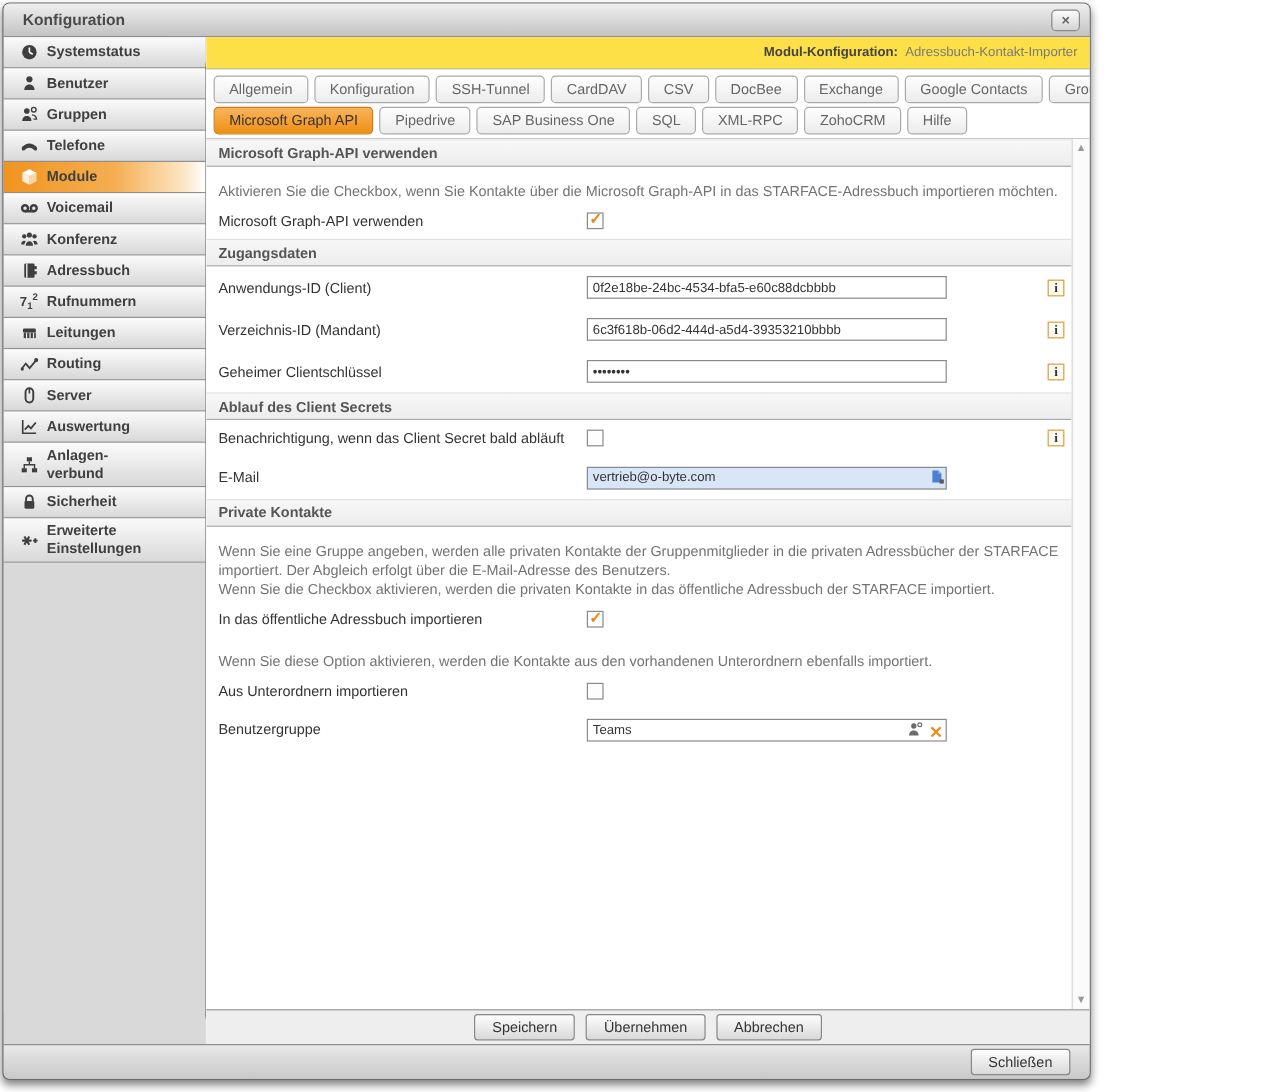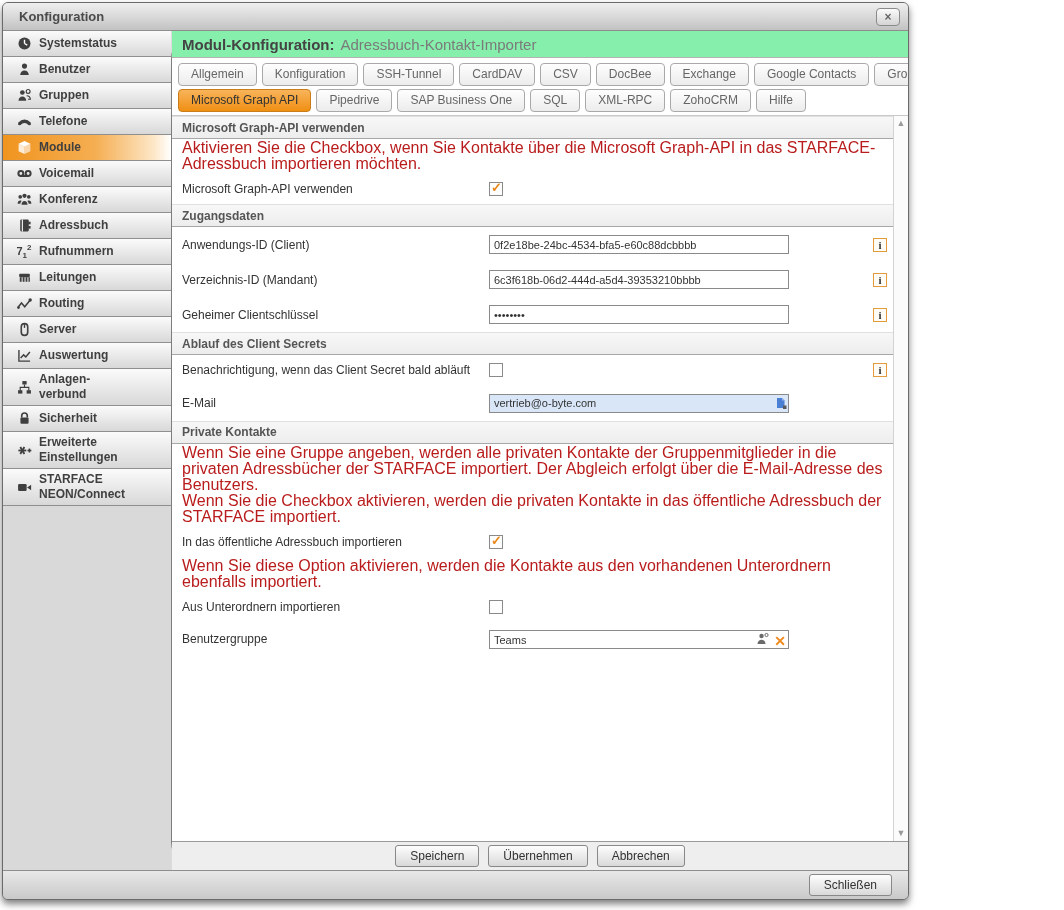--- a/index.html
+++ b/index.html
@@ -34,21 +34,21 @@
   .side-icon { width:30px; flex:0 0 30px; display:flex; justify-content:center; align-items:center; color:#3f3f3f; }
   .side-item.active .side-icon { color:#fff; }
   .side-label { font-size:12px; font-weight:bold; color:#3f3f3f; white-space:pre-line; line-height:1.25; }
   .num-ic { font-size:11px; font-weight:bold; color:#3f3f3f; line-height:1; }
   .num-ic sub,.num-ic sup { font-size:8px; }
   .side-fill { flex:1; background:#d9d9d9; }
 
   .main { flex:1; display:flex; flex-direction:column; min-width:0; background:#fff; }
   .mod-header {
     flex:0 0 27px; display:flex; align-items:center; gap:6px; padding:0 10px;
-    background:#86efac; border-bottom:1px solid #b3b3b3; font-size:15px;
+    background:#fde047; border-bottom:1px solid #b3b3b3; font-size:11px;justify-content:flex-end;
   }
   .mod-header .h-title { font-weight:bold; color:#444; }
   .mod-header .h-sub { color:#7a7a7a; }
   
   .tabs-area { background:#fff; padding:5px 6px 0 6px; border-bottom:1px solid #c9c9c9; }
   .tab-row { display:flex; flex-wrap:nowrap; gap:5px; margin-bottom:3px; }
   .tab {
     display:inline-flex; align-items:center; padding:3px 12px 4px; font-size:12px; color:#666;
     background:linear-gradient(#fefefe,#ececec); border:1px solid #a9a9a9; border-radius:4px;
     cursor:pointer; white-space:nowrap;
@@ -63,21 +63,21 @@
     flex:0 0 15px; background:#fbfbfb; border-left:1px solid #d3d3d3;
     display:flex; flex-direction:column; justify-content:space-between; align-items:center; padding:3px 0;
   }
   .scroll-arrow { font-size:9px; color:#9a9a9a; cursor:pointer; line-height:1; }
 
   .sec-header {
     height:23px; display:flex; align-items:center; padding:0 10px;
     background:linear-gradient(#f7f7f7,#ededed); border-top:1px solid #e0e0e0; border-bottom:1px solid #a8a8a8;
     font-size:12px; font-weight:bold; color:#555;
   }
-  .para { font-size:16px; color:#b91c1c; padding:1px 10px 2px; line-height:16px; white-space:pre-line; }
+  .para { font-size:12px; color:#737373; padding:12px 10px 2px; line-height:16px; white-space:pre-line; }
   .form-row { display:flex; align-items:center; padding:8px 6px 8px 10px; }
   .form-label { width:307px; flex:0 0 307px; font-size:12px; color:#333; padding-right:10px; }
   .checkbox {
     width:14px; height:14px; border:1px solid #8a8a8a; background:#fdfdfd; position:relative; cursor:pointer; flex:0 0 14px;
   }
   .checkbox.checked::after {
     content:"✓"; position:absolute; left:1px; top:-3px; color:#e8891c; font-size:13px; font-weight:bold;
   }
   .text-input {
     width:300px; height:19px; border:1px solid #8a8a8a; background:#fff; font-family:"Liberation Sans",sans-serif;
@@ -277,30 +277,20 @@
             <svg width="15" height="15" viewBox="0 0 14 14" stroke="currentColor" stroke-width="1.7">
               <line x1="1.3" y1="7" x2="8.7" y2="7"></line>
               <line x1="3.1" y1="3.8" x2="6.9" y2="10.2"></line>
               <line x1="6.9" y1="3.8" x2="3.1" y2="10.2"></line>
               <line x1="9.8" y1="7" x2="13.4" y2="7" stroke-width="1.5"></line>
               <line x1="11.6" y1="5.2" x2="11.6" y2="8.8" stroke-width="1.5"></line>
             </svg>
           </span>
           <span class="side-label">Erweiterte
 Einstellungen</span>
-        </div>
-        <div class="side-item">
-          <span class="side-icon">
-            <svg width="15" height="15" viewBox="0 0 14 14" fill="currentColor">
-              <rect x="1" y="3.8" width="8" height="6.4" rx="1.2"></rect>
-              <polygon points="9.4,7 13.2,4.4 13.2,9.6"></polygon>
-            </svg>
-          </span>
-          <span class="side-label">STARFACE
-NEON/Connect</span>
         </div>
         <div class="side-fill"></div>
       </div>
 
     <div class="main">
 
       <div class="mod-header">
         <span class="h-title">Modul-Konfiguration:</span>
         <span class="h-sub">Adressbuch-Kontakt-Importer</span>
       </div>

